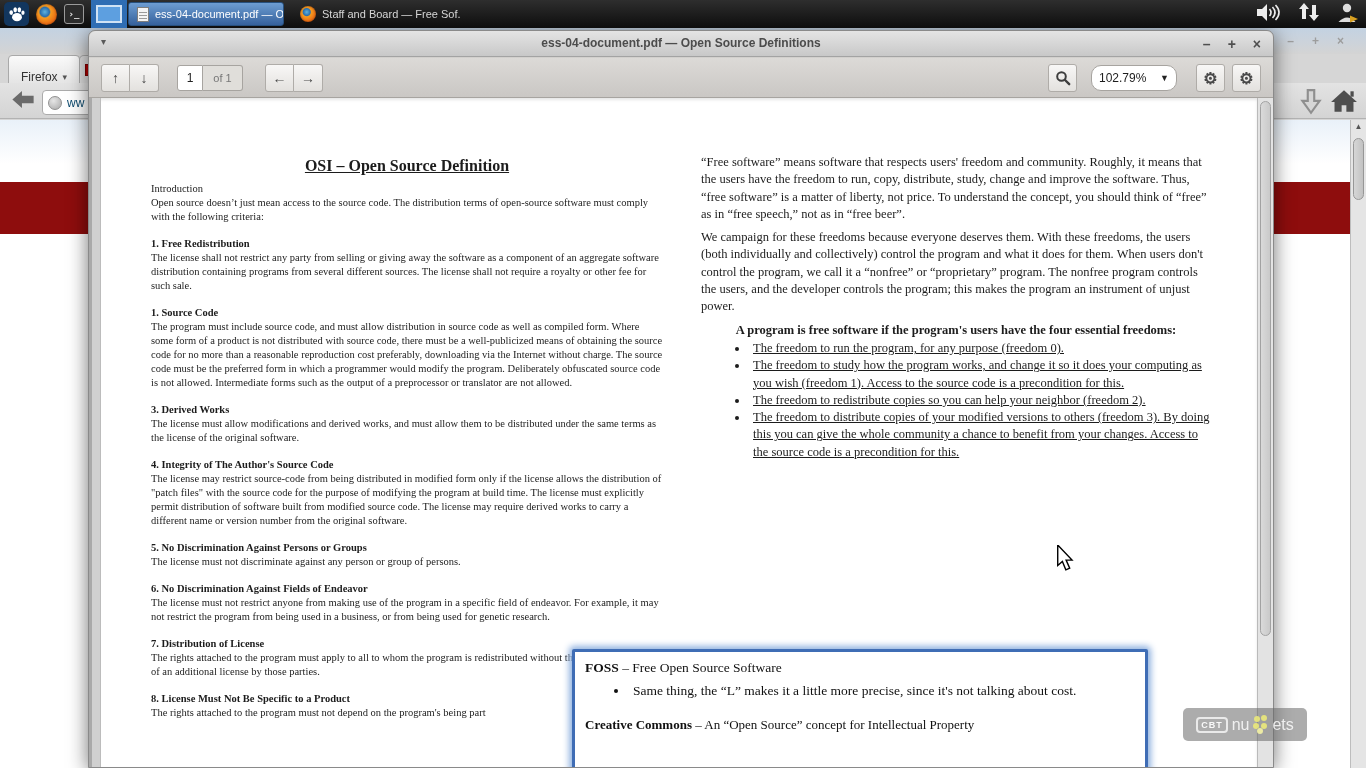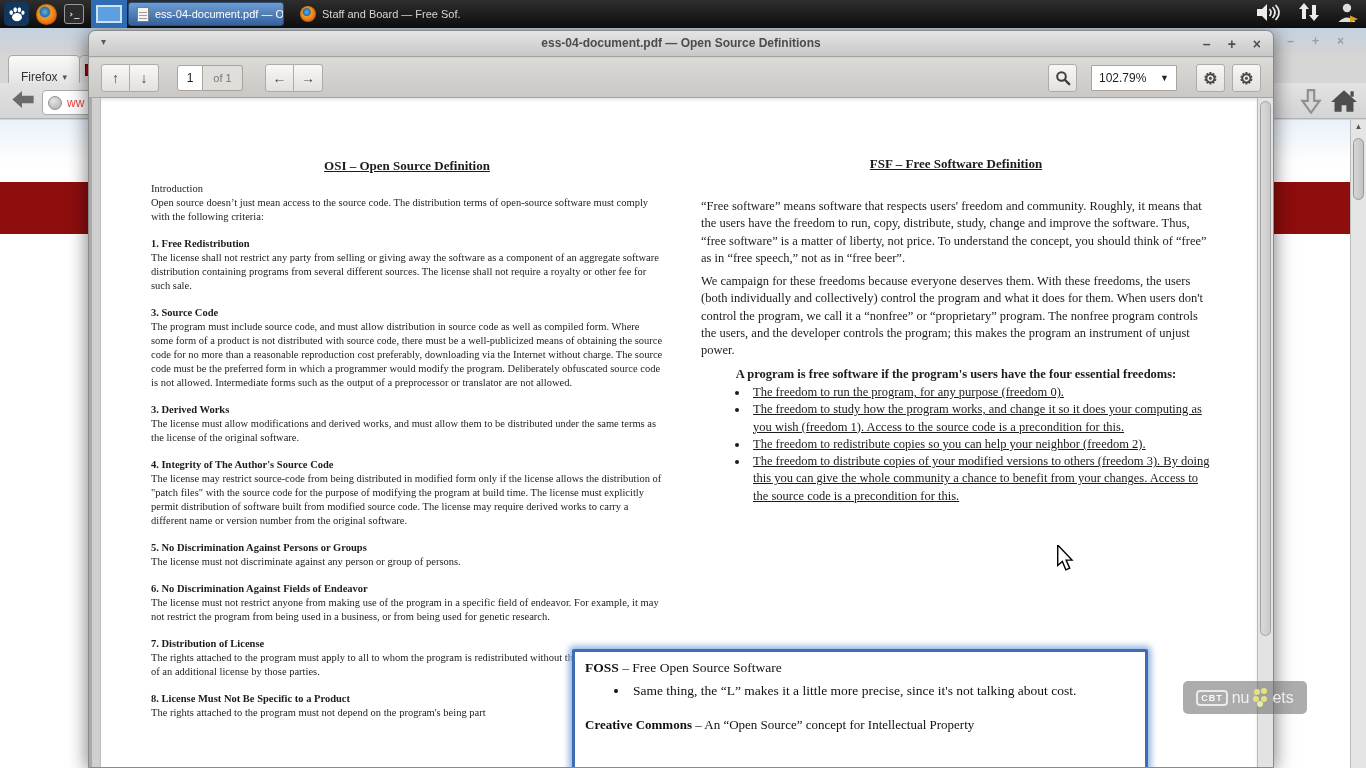--- a/index.html
+++ b/index.html
@@ -42,21 +42,21 @@
     border:1px solid #ababab; border-bottom:none; border-radius:5px 5px 0 0; display:flex; align-items:center; padding:0 5px; }
   .ff-favicon { width:12px; height:12px; background:#b30000; border:1px solid #7e0000; }
   .ff-navrow { position:absolute; left:0; top:55px; width:100%; height:36px;
     background:linear-gradient(#e3e3e3,#d4d4d4); border-bottom:1px solid #b2b2b2; }
   .ff-back { position:absolute; left:12px; top:63px; width:24px; height:20px; }
   .ff-urlbar { position:absolute; left:42px; top:62px; width:56px; height:25px; background:#fff;
     border:1px solid #ababab; border-radius:4px 0 0 4px; display:flex; align-items:center; gap:5px;
     padding-left:5px; overflow:hidden; }
   .globe { width:14px; height:14px; border-radius:50%; flex:none;
     background:radial-gradient(circle at 38% 32%, #e6e6e6, #a8a8a8); border:1px solid #909090; }
-  .ff-url-text { color:#ef4444; font-size:12px; }
+  .ff-url-text { color:#0c4a6e; font-size:12px; }
   .ff-download { position:absolute; right:42px; top:60px; }
   .ff-home { position:absolute; right:8px; top:61px; }
   .ff-content { position:absolute; left:0; top:92px; right:16px; bottom:0;
     background:linear-gradient(#e9f1f9 0px, #ffffff 44px); }
   .ff-redband { position:absolute; left:0; top:62px; width:100%; height:52px; background:#8e0d0d; }
   .ff-scrollbar { position:absolute; right:0; top:92px; width:16px; bottom:0; background:#e5e5e5;
     border-left:1px solid #bdbdbd; }
   .ff-sb-up { text-align:center; color:#555; font-size:8px; line-height:14px; }
   .ff-sb-thumb { position:absolute; left:2px; right:2px; top:18px; height:62px;
     background:linear-gradient(90deg,#d6d6d6,#c2c2c2); border:1px solid #979797; border-radius:6px; }
@@ -81,59 +81,59 @@
   .tb-group .tb-btn:first-child { border-radius:3px 0 0 3px; }
   .tb-group .tb-btn:last-child { border-radius:0 3px 3px 0; border-left:none; }
   .grp-updown { left:12px; } .grp-hist { left:176px; }
   .page-box { position:absolute; left:88px; top:7px; display:flex; }
   .page-input { width:26px; height:26px; background:#fff; border:1px solid #a7a4a0;
     border-radius:3px 0 0 3px; text-align:center; font-size:12px; color:#222; line-height:24px; }
   .page-of { width:40px; height:26px; background:#e0deda; border:1px solid #a7a4a0; border-left:none;
     border-radius:0 3px 3px 0; color:#777; font-size:11px; line-height:24px; text-align:center; }
   .tb-search { position:absolute; right:196px; top:6px; border-radius:3px; }
   .tb-zoom { position:absolute; right:96px; top:7px; width:86px; height:26px; background:#fff;
-    border:1px solid #a7a4a0; border-radius:1px; display:flex; align-items:center; padding:0 7px; }
+    border:1px solid #a7a4a0; border-radius:10px; display:flex; align-items:center; padding:0 7px; }
   .tb-zoom .zval { font-size:12px; color:#1d1d1d; }
   .tb-zoom .zcaret { margin-left:auto; font-size:9px; color:#222; }
   .tb-gear1 { position:absolute; right:48px; top:6px; border-radius:3px; font-size:16px; }
   .tb-gear2 { position:absolute; right:12px; top:6px; border-radius:3px; font-size:16px; }
 
   .pdf-docarea { position:absolute; left:0; top:67px; right:16px; bottom:0; background:#fff;
     box-shadow:inset 0 2px 3px rgba(0,0,0,.10); overflow:hidden; }
   .page-gutter { position:absolute; left:0; top:0; width:12px; height:100%;
     background:linear-gradient(90deg,#a9a9a9 0 3px,#d0d0d0 3px); border-right:1px solid #bcbcbc; }
   .pdf-scrollbar { position:absolute; right:0; top:67px; width:16px; bottom:0; background:#e3e3e3;
     border-left:1px solid #bababa; }
   .pdf-sb-thumb { position:absolute; left:2px; right:2px; top:3px; height:80%;
     background:linear-gradient(90deg,#dadada,#c9c9c9); border:1px solid #a2a2a2; border-radius:6px; }
 
   
   .doc-serif { font-family:"Liberation Serif", serif; color:#1c1c1c; }
-  .doc-h1 { font-size:13px; font-weight:bold; text-decoration:underline; text-align:center;
+  .doc-h1 { font-size:16px; font-weight:bold; text-decoration:underline; text-align:center;
     line-height:20px; }
   .col-osi { position:absolute; left:62px; top:58px; width:512px; font-size:10.5px; line-height:14px; }
   .col-osi .doc-h1 { margin-bottom:6px; }
   .osi-sec { margin-top:13px; }
   .sec-title { font-weight:bold; }
   .col-fsf { position:absolute; left:612px; top:56px; width:510px; font-size:12.5px; line-height:17.3px; }
   .col-fsf .doc-h1 { margin-bottom:24px; }
   .col-fsf p { margin:0 0 6px; }
   .fsf-intro { font-weight:bold; margin-top:4px;text-align:center; }
   .col-fsf ul { margin:1px 0 0; padding-left:48px; }
   .col-fsf li { padding-left:4px;text-decoration:underline; }
 
   .info-box { position:absolute; left:483px; top:551px; width:576px; height:150px; background:#fff;
     border:3px solid #3f6db5; border-radius:2px; box-shadow:0 0 6px 3px rgba(140,175,222,.95);
     padding:6px 10px; font-size:13.5px; line-height:20.5px; color:#111; }
   .info-box ul { margin:1px 0 0; padding-left:44px; }
   .info-box li { line-height:21px; padding-left:4px; }
   .box-cc { margin-top:14px; font-size:13px; }
 
   
-  .watermark { position:absolute; left:1183px; top:681px; width:124px; height:33px;
+  .watermark { position:absolute; left:1183px; top:708px; width:124px; height:33px;
     background:rgba(104,104,104,.55); border-radius:5px; z-index:60; display:flex;
     align-items:center; justify-content:center; gap:4px; }
   .wm-cbt { border:2px solid rgba(255,255,255,.75); border-radius:4px; color:rgba(255,255,255,.92);
     font-size:9px; font-weight:bold; padding:1px 3px; letter-spacing:1px; }
   .wm-txt { color:rgba(255,255,255,.82); font-size:16px; }
   .wm-dots { position:relative; width:15px; height:19px; }
   .wm-dots i { position:absolute; width:6px; height:6px; border-radius:50%; background:#e9e77b; opacity:.92; }
   .wm-dots i:nth-child(1){ left:1px; top:1px; } .wm-dots i:nth-child(2){ left:8px; top:0; }
   .wm-dots i:nth-child(3){ left:0; top:8px; }  .wm-dots i:nth-child(4){ left:8px; top:8px; }
   .wm-dots i:nth-child(5){ left:4px; top:13px; background:#f2f0a4; }
@@ -291,21 +291,21 @@
     <div class="col-osi">
       <div class="doc-h1">OSI – Open Source Definition</div>
       <div>Introduction</div>
       <p>Open source doesn’t just mean access to the source code. The distribution terms of open-source software must comply with the following criteria:</p>
 
       <div class="osi-sec">
         <div class="sec-title">1. Free Redistribution</div>
         <div>The license shall not restrict any party from selling or giving away the software as a component of an aggregate software distribution containing programs from several different sources. The license shall not require a royalty or other fee for such sale.</div>
       </div>
       <div class="osi-sec">
-        <div class="sec-title">3. Source Code</div>
+        <div class="sec-title">1. Source Code</div>
         <div>The program must include source code, and must allow distribution in source code as well as compiled form. Where some form of a product is not distributed with source code, there must be a well-publicized means of obtaining the source code for no more than a reasonable reproduction cost preferably, downloading via the Internet without charge. The source code must be the preferred form in which a programmer would modify the program. Deliberately obfuscated source code is not allowed. Intermediate forms such as the output of a preprocessor or translator are not allowed.</div>
       </div>
       <div class="osi-sec">
         <div class="sec-title">3. Derived Works</div>
         <div>The license must allow modifications and derived works, and must allow them to be distributed under the same terms as the license of the original software.</div>
       </div>
       <div class="osi-sec">
         <div class="sec-title">4. Integrity of The Author's Source Code</div>
         <div>The license may restrict source-code from being distributed in modified form only if the license allows the distribution of "patch files" with the source code for the purpose of modifying the program at build time. The license must explicitly permit distribution of software built from modified source code. The license may require derived works to carry a different name or version number from the original software.</div>
       </div>
@@ -321,21 +321,20 @@
         <div class="sec-title">7. Distribution of License</div>
         <div>The rights attached to the program must apply to all to whom the program is redistributed without the need for execution of an additional license by those parties.</div>
       </div>
       <div class="osi-sec">
         <div class="sec-title">8. License Must Not Be Specific to a Product</div>
         <div>The rights attached to the program must not depend on the program's being part</div>
       </div>
     </div>
 
     <div class="col-fsf">
-      <div class="doc-h1">FSF – Free Software Definition</div>
       <p>“Free software” means software that respects users' freedom and community. Roughly, it means that the users have the freedom to run, copy, distribute, study, change and improve the software. Thus, “free software” is a matter of liberty, not price. To understand the concept, you should think of “free” as in “free speech,” not as in “free beer”.</p>
       <p>We campaign for these freedoms because everyone deserves them. With these freedoms, the users (both individually and collectively) control the program and what it does for them. When users don't control the program, we call it a “nonfree” or “proprietary” program. The nonfree program controls the users, and the developer controls the program; this makes the program an instrument of unjust power.</p>
       <div class="fsf-intro">A program is free software if the program's users have the four essential freedoms:</div>
       <ul>
         <li>The freedom to run the program, for any purpose (freedom 0).</li>
         <li>The freedom to study how the program works, and change it so it does your computing as you wish (freedom 1). Access to the source code is a precondition for this.</li>
         <li>The freedom to redistribute copies so you can help your neighbor (freedom 2).</li>
         <li>The freedom to distribute copies of your modified versions to others (freedom 3). By doing this you can give the whole community a chance to benefit from your changes. Access to the source code is a precondition for this.</li>
       </ul>
     </div>

